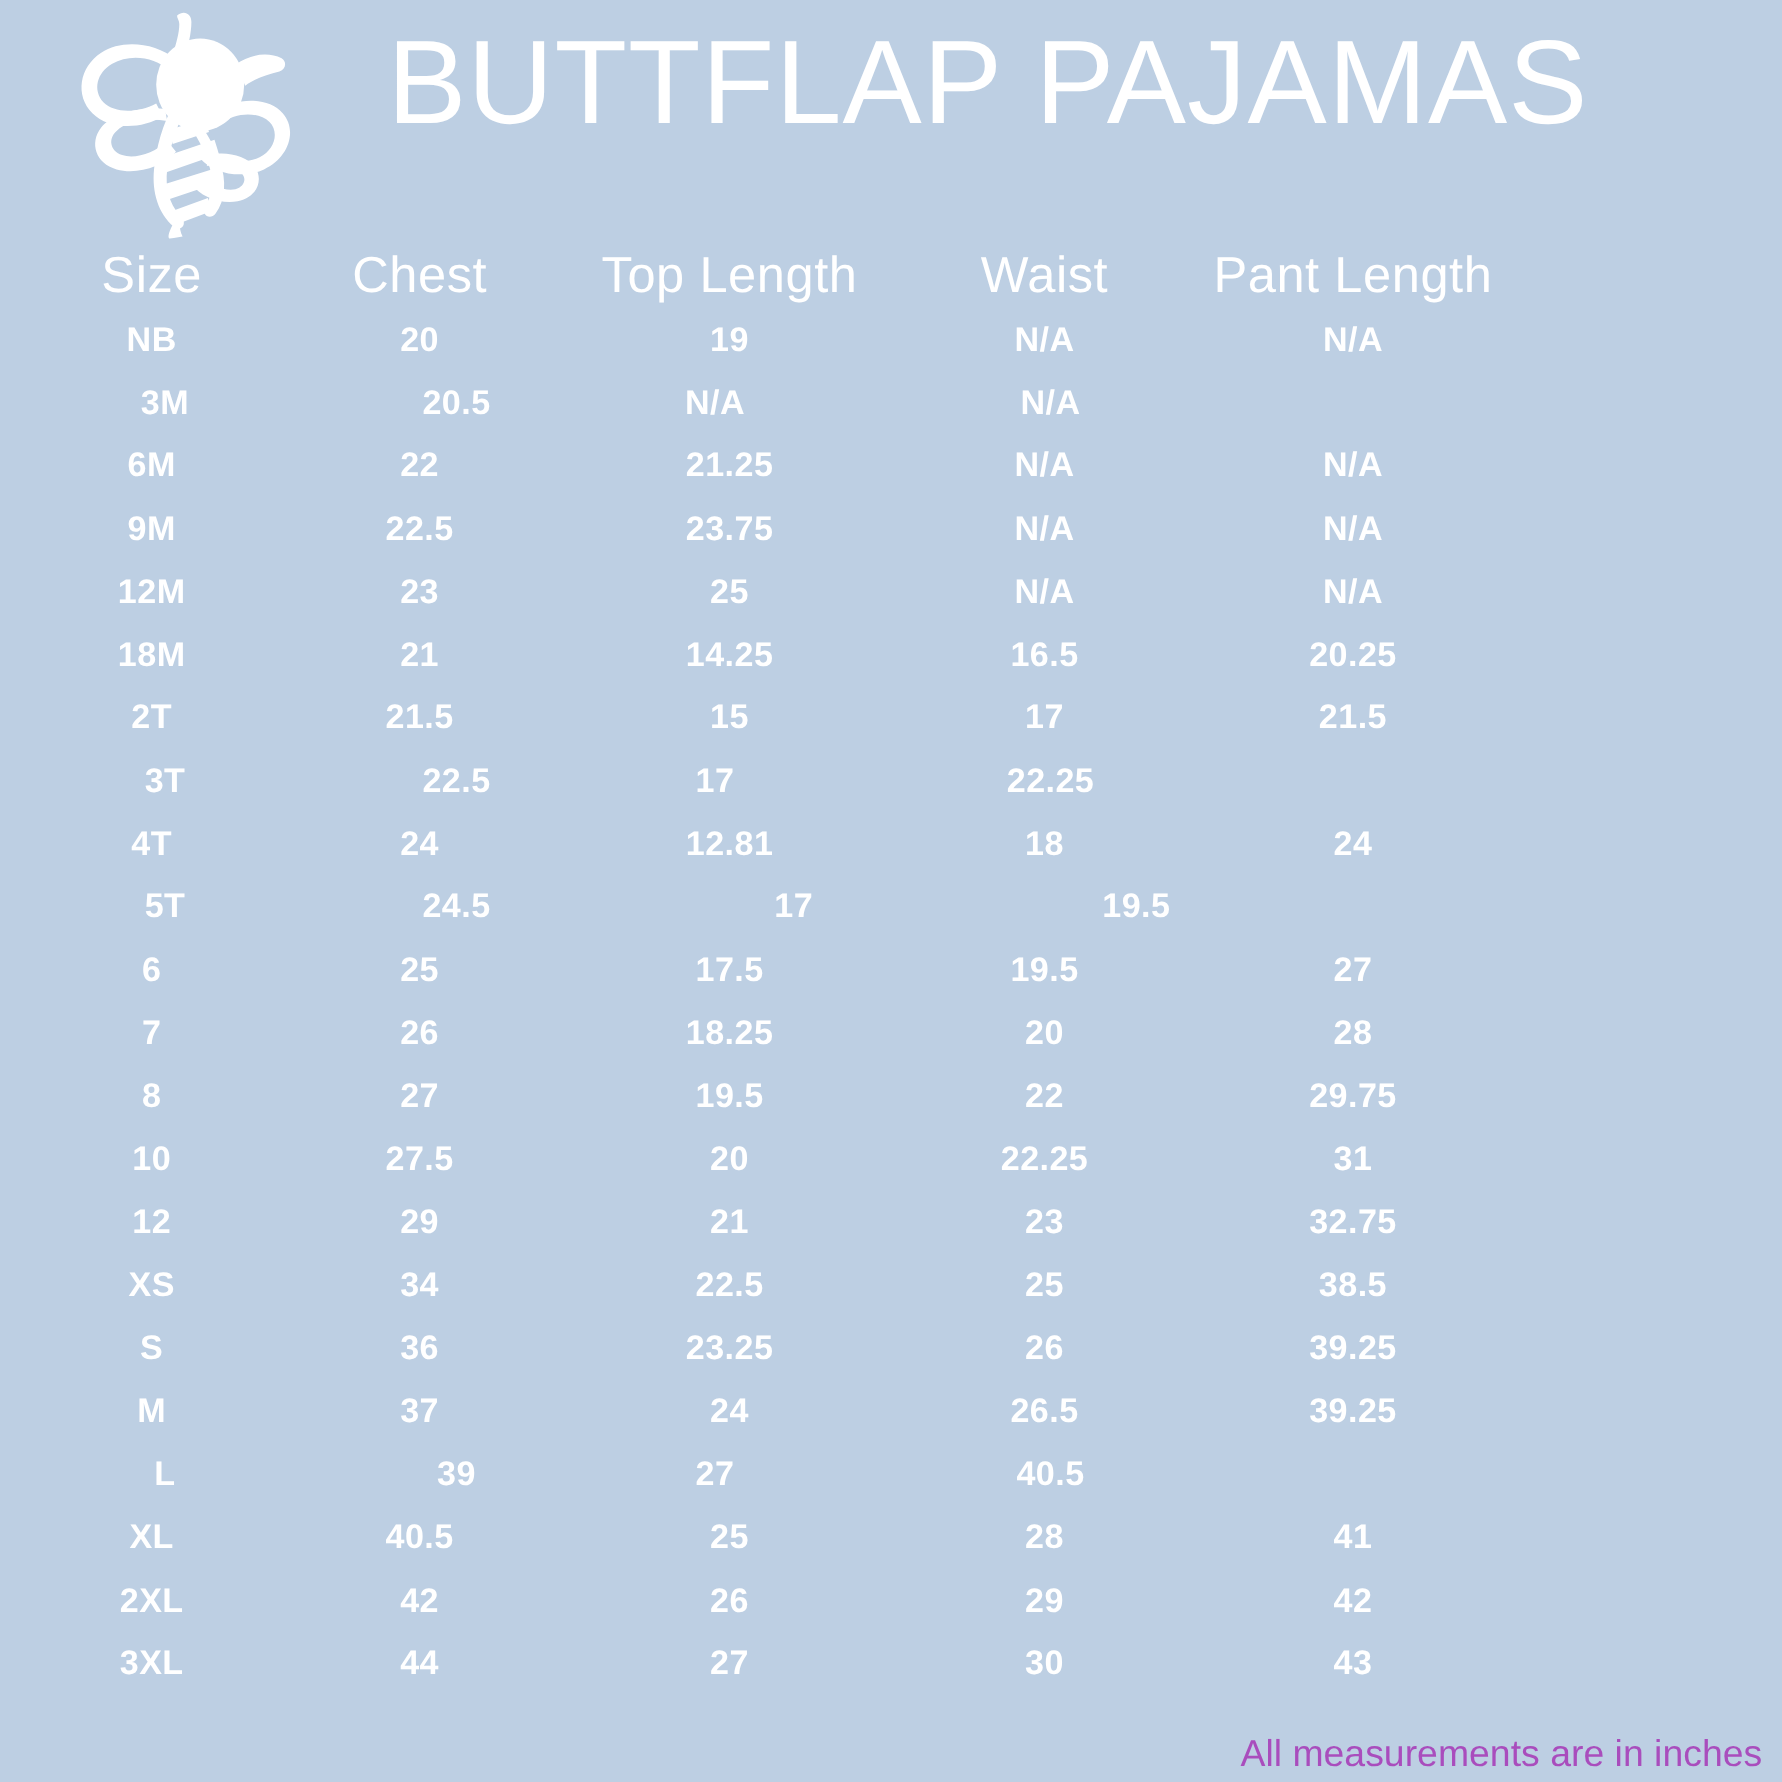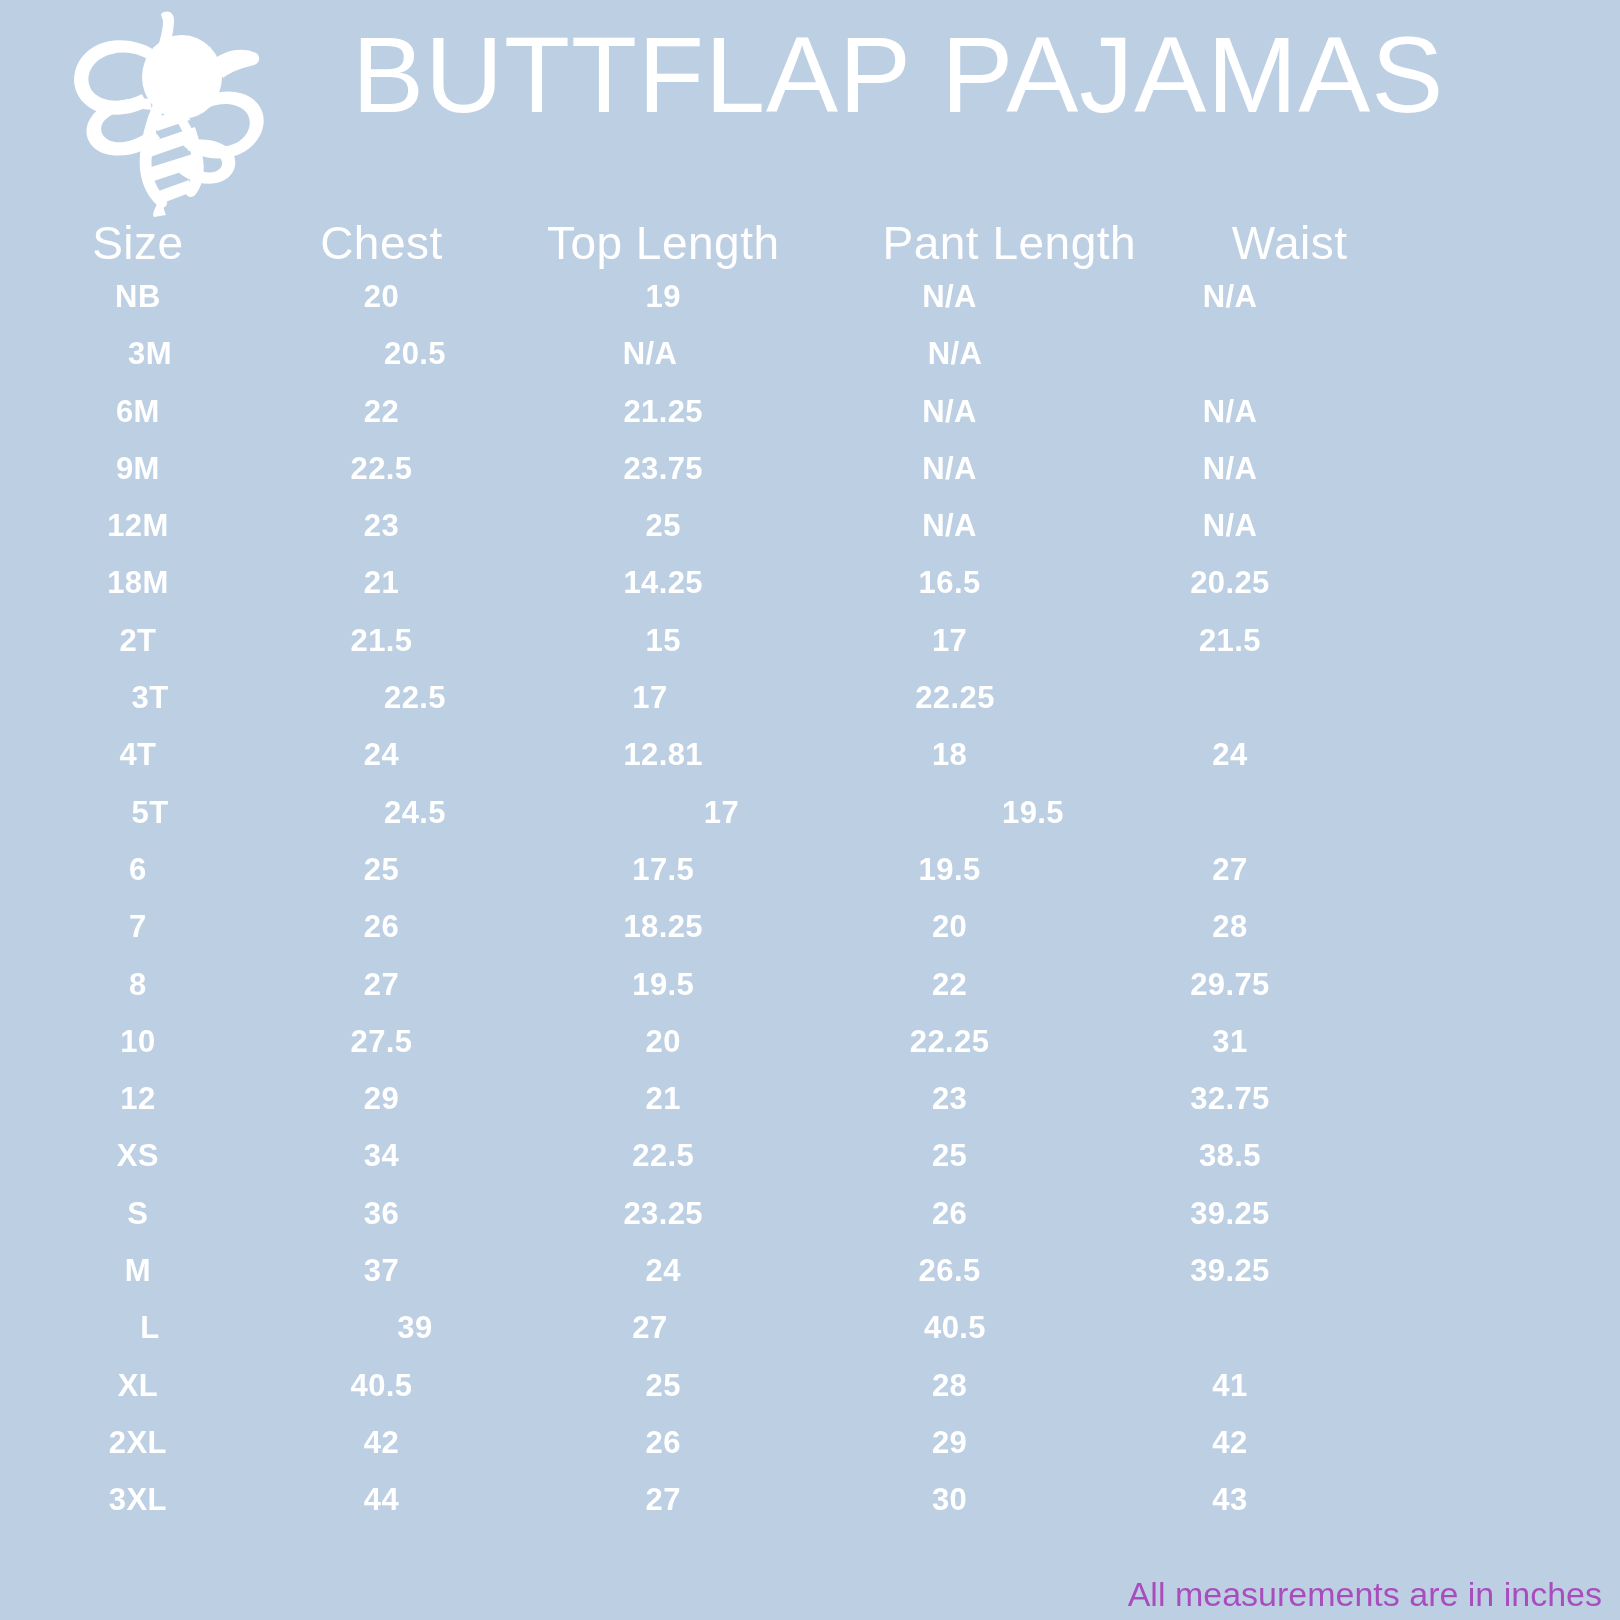--- a/index.html
+++ b/index.html
@@ -54,21 +54,21 @@
   .table {
     position: absolute;
     left: 0;
     top: 218px;
     width: 1620px;
   }
   .row {
     display: flex;
     width: 1400px;
     height: 57.3px;
-    align-items: flex-start;
+    align-items: center;
   }
   .row.header {
     height: 62px;
   }
   .cell {
     text-align: center;
     color: #ffffff;
     white-space: nowrap;
     overflow: visible;
   }
@@ -144,22 +144,22 @@
     </svg>
   </div>
 
   <div class="title">BUTTFLAP PAJAMAS</div>
 
   <div class="table">
     <div class="row header">
       <div class="cell c0">Size</div>
       <div class="cell c1">Chest</div>
       <div class="cell c2">Top Length</div>
+      <div class="cell c3">Waist</div>
       <div class="cell c4">Pant Length</div>
-      <div class="cell c3">Waist</div>
     </div>
     <div id="rows-container">
         <div class="row data">
           <div class="cell c0">NB</div>
           <div class="cell c1">20</div>
           <div class="cell c2">19</div>
           <div class="cell c3">N/A</div>
           <div class="cell c4">N/A</div>
         </div>
         <div class="row data">

